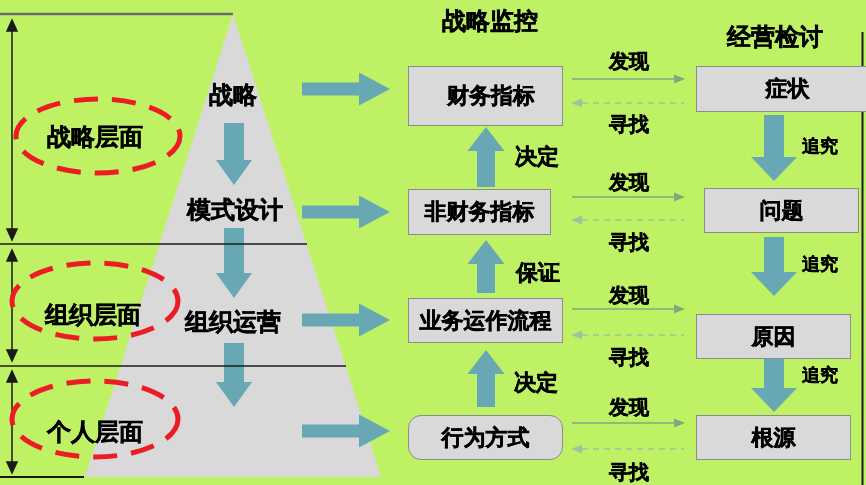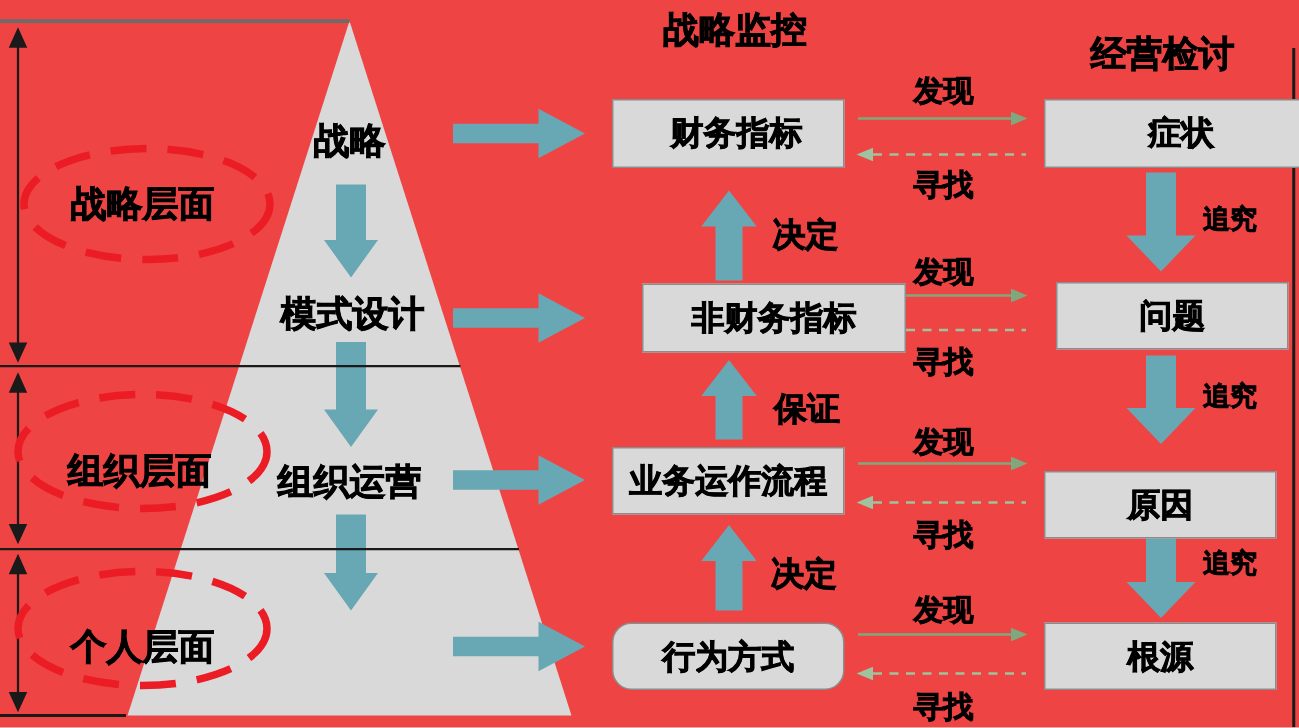--- a/index.html
+++ b/index.html
@@ -1,16 +1,16 @@
 <!DOCTYPE html>
 <html style="--teal: #68A7B4; --green1: #7FA87F; --green2: #9FC29F; --red: #EC1C24; --gray: #D9D9D9; --bord: #8C8C8C;"><head>
 <meta charset="utf-8">
 <style>
   html,body{margin:0;padding:0;background:#fff;}
-  #stage{position:relative;width:866px;height:485px;background:#ef4444;overflow:hidden;
+  #stage{position:relative;width:866px;height:485px;background:#bef264;overflow:hidden;
          font-family:"Liberation Sans",sans-serif;color:#000;}
   #shapes{position:absolute;left:0;top:0;}
   .lbl{position:absolute;transform:translate(-50%,-50%);font-weight:bold;white-space:nowrap;line-height:1;
        -webkit-text-stroke:0.5px #000;}
   .f24{font-size:24px;}
   .f22{font-size:22px;}
   .f19{font-size:20px;}
   .f18{font-size:18px;}
   .box{position:absolute;background:var(--gray);border:1.5px solid var(--bord);box-sizing:border-box;
        display:flex;align-items:center;justify-content:center;font-weight:bold;font-size:22px;
@@ -98,24 +98,24 @@
   <div class="lbl f24" style="left:775px;top:37px;">经营检讨</div>
 
   <div class="lbl f24" style="left:95px;top:137px;">战略层面</div>
   <div class="lbl f24" style="left:93px;top:315px;">组织层面</div>
   <div class="lbl f24" style="left:95px;top:432px;">个人层面</div>
 
   <div class="lbl f24" style="left:233px;top:95px;">战略</div>
   <div class="lbl f24" style="left:235px;top:210px;">模式设计</div>
   <div class="lbl f24" style="left:233px;top:322px;">组织运营</div>
 
-  <div class="box" style="left:408px;top:66px;width:155px;height:46px;padding-left:11px;">
+  <div class="box" style="left:408px;top:66px;width:155px;height:60px;padding-left:11px;">
       <span>财务指标</span>
     </div>
-  <div class="box" style="left:408px;top:189px;width:176px;height:46px;margin-left:20px;">
+  <div class="box" style="left:408px;top:189px;width:143px;height:46px;">
       <span>非财务指标</span>
     </div>
   <div class="box" style="left:408px;top:298px;width:155px;height:45px;">
       <span>业务运作流程</span>
     </div>
   <div class="box" style="left:408px;top:415px;width:155px;height:45px;border-radius:13px;">
       <span>行为方式</span>
     </div>
 
   <div class="box" style="left:696px;top:66px;width:183px;height:46px;">

